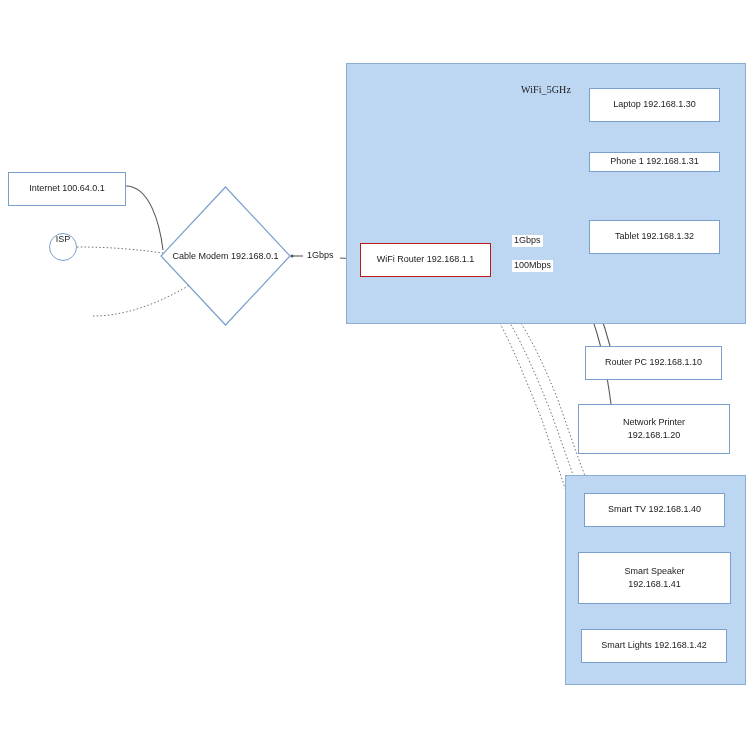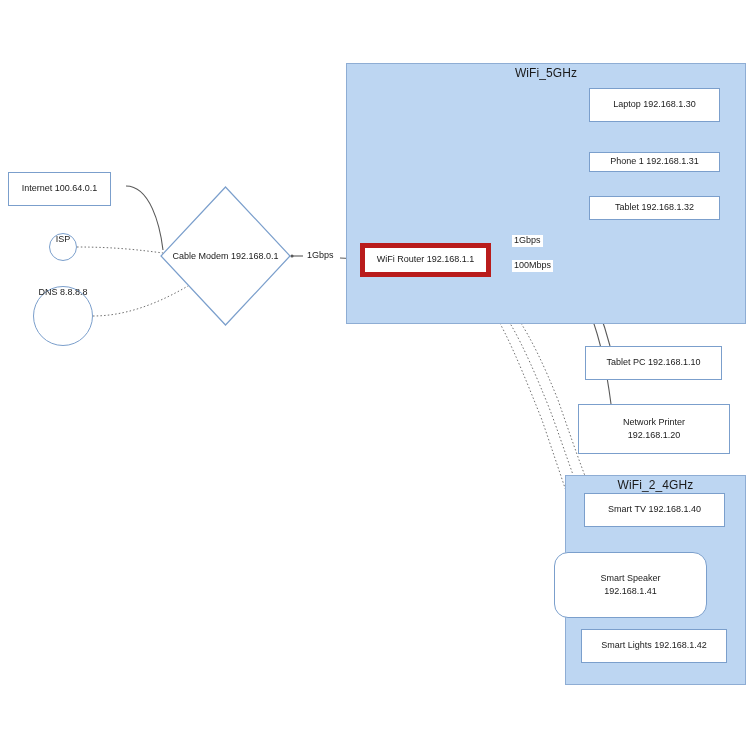--- a/index.html
+++ b/index.html
@@ -25,42 +25,43 @@
   .zone {
     position: absolute;
     background: #bdd6f2;
     border: 1px solid #8eadd4;
     box-sizing: border-box;
   }
   .zone-label {
     position: absolute;
     left: 0;
     right: 0;
-    top: 2px;
+    top: 20px;
     text-align: center;
-    font-size: 12px;
+    font-size: 10px;
     color: #1a1a1a;
     letter-spacing: 0.1px;
+    font-family: Liberation Serif, serif;
   }
   .node-box {
     position: absolute;
     background: #ffffff;
     border: 1px solid #7b9fcc;
     box-sizing: border-box;
     display: flex;
     align-items: center;
     justify-content: center;
     text-align: center;
     font-size: 9px;
     color: #1a1a1a;
     line-height: 1.45;
     padding: 2px 4px;
   }
   .node-box.gray-border {
-    border: 5px solid #b91c1c;
+    border: 1px solid #b91c1c;
   }
   .node-circle {
     position: absolute;
     background: #ffffff;
     border: 1px solid #7b9fcc;
     border-radius: 50%;
     box-sizing: border-box;
     display: flex;
     align-items: flex-start;
     justify-content: center;
@@ -137,69 +138,66 @@
   </svg>
 
   <div class="zone" style="left:346px; top:63px; width:400px; height:261px;">
     <div class="zone-label">WiFi_5GHz</div>
   </div>
 
   <div class="zone" style="left:565px; top:475px; width:181px; height:210px;">
     <div class="zone-label">WiFi_2_4GHz</div>
   </div>
 
-  <div class="node-box" style="left:8px; top:172px; width:103px; height:34px;">
+  <div class="node-box" style="left:8px; top:172px; width:118px; height:34px;">
     <span>Internet 100.64.0.1</span>
   </div>
 
   <div class="node-circle" style="left:49px; top:233px; width:28px; height:28px;">
     <span>ISP</span>
   </div>
 
-  <div class="node-circle" style="left:33px; top:286px; width:60px; height:60px;">
-    <span>DNS 8.8.8.8</span>
-  </div>
 
   <div class="node-diamond-wrap" style="left:160px; top:186px; width:131px; height:140px;">
     <svg class="node-diamond-shape" viewBox="0 0 131 140" preserveAspectRatio="none">
       <polygon points="65.5,1 130,70 65.5,139 1,70" fill="#ffffff" stroke="#7b9fcc" stroke-width="1.2"></polygon>
     </svg>
     <span class="node-diamond-label">Cable Modem 192.168.0.1</span>
   </div>
 
   <div class="node-box gray-border" style="left:360px; top:243px; width:131px; height:34px;">
     <span>WiFi Router 192.168.1.1</span>
   </div>
 
   <div class="node-box" style="left:589px; top:88px; width:131px; height:34px;text-align:center;">
     <span>Laptop 192.168.1.30</span>
   </div>
 
   <div class="node-box" style="left:589px; top:152px; width:131px; height:20px;">
     <span>Phone 1 192.168.1.31</span>
   </div>
 
-  <div class="node-box" style="left:589px; top:196px; width:131px; height:24px;">
+  <div class="node-box" style="left:589px; top:220px; width:131px; height:34px;">
     <span>Tablet 192.168.1.32</span>
   </div>
 
   <div class="node-box" style="left:585px; top:346px; width:137px; height:34px;">
-    <span>Tablet PC 192.168.1.10</span>
+    <span>Router PC 192.168.1.10</span>
   </div>
 
   <div class="node-box two-line" style="left:578px; top:404px; width:152px; height:50px;">
     <span>Network Printer</span>
     <span>192.168.1.20</span>
   </div>
 
   <div class="node-box" style="left:584px; top:493px; width:141px; height:34px;">
     <span>Smart TV 192.168.1.40</span>
   </div>
 
-  <div class="node-box two-line" style="left:554px; top:552px; width:153px; height:66px;border-radius:14px;">
+  <div class="node-box two-line" style="left:578px; top:552px; width:153px; height:52px;">
     <span>Smart Speaker</span>
     <span>192.168.1.41</span>
   </div>
 
   <div class="node-box" style="left:581px; top:629px; width:146px; height:34px;">
     <span>Smart Lights 192.168.1.42</span>
   </div>
 
   <div class="edge-label" style="left:305px; top:250px;">1Gbps</div>
 

